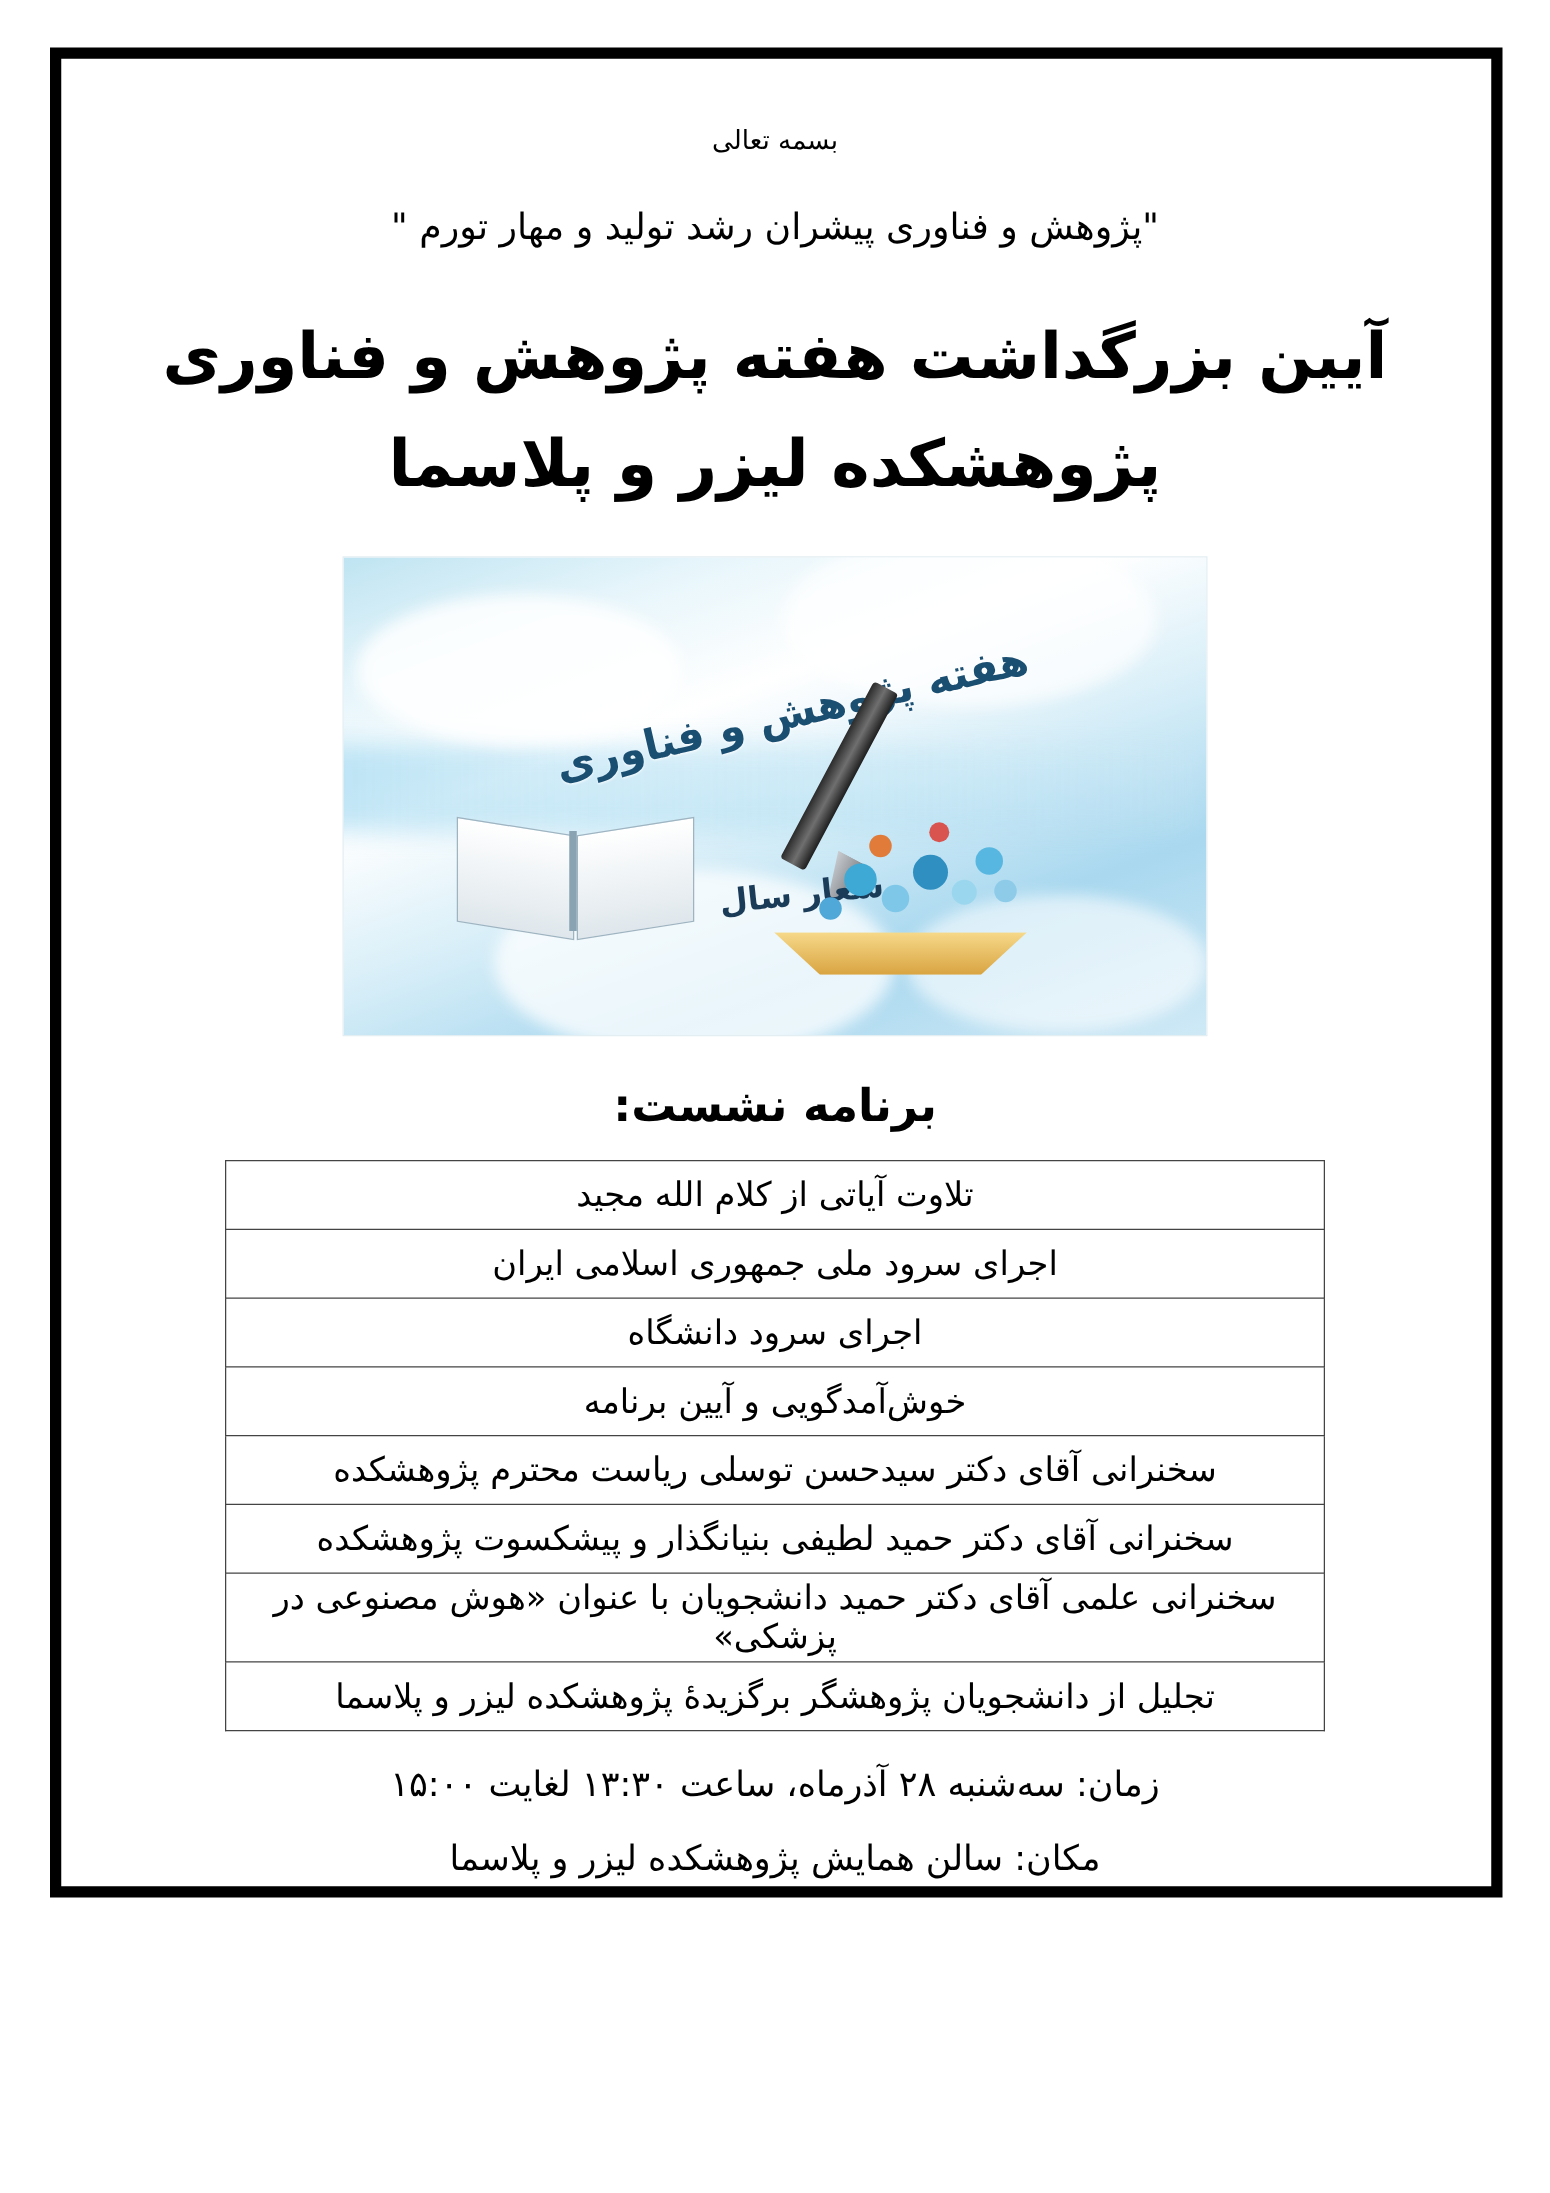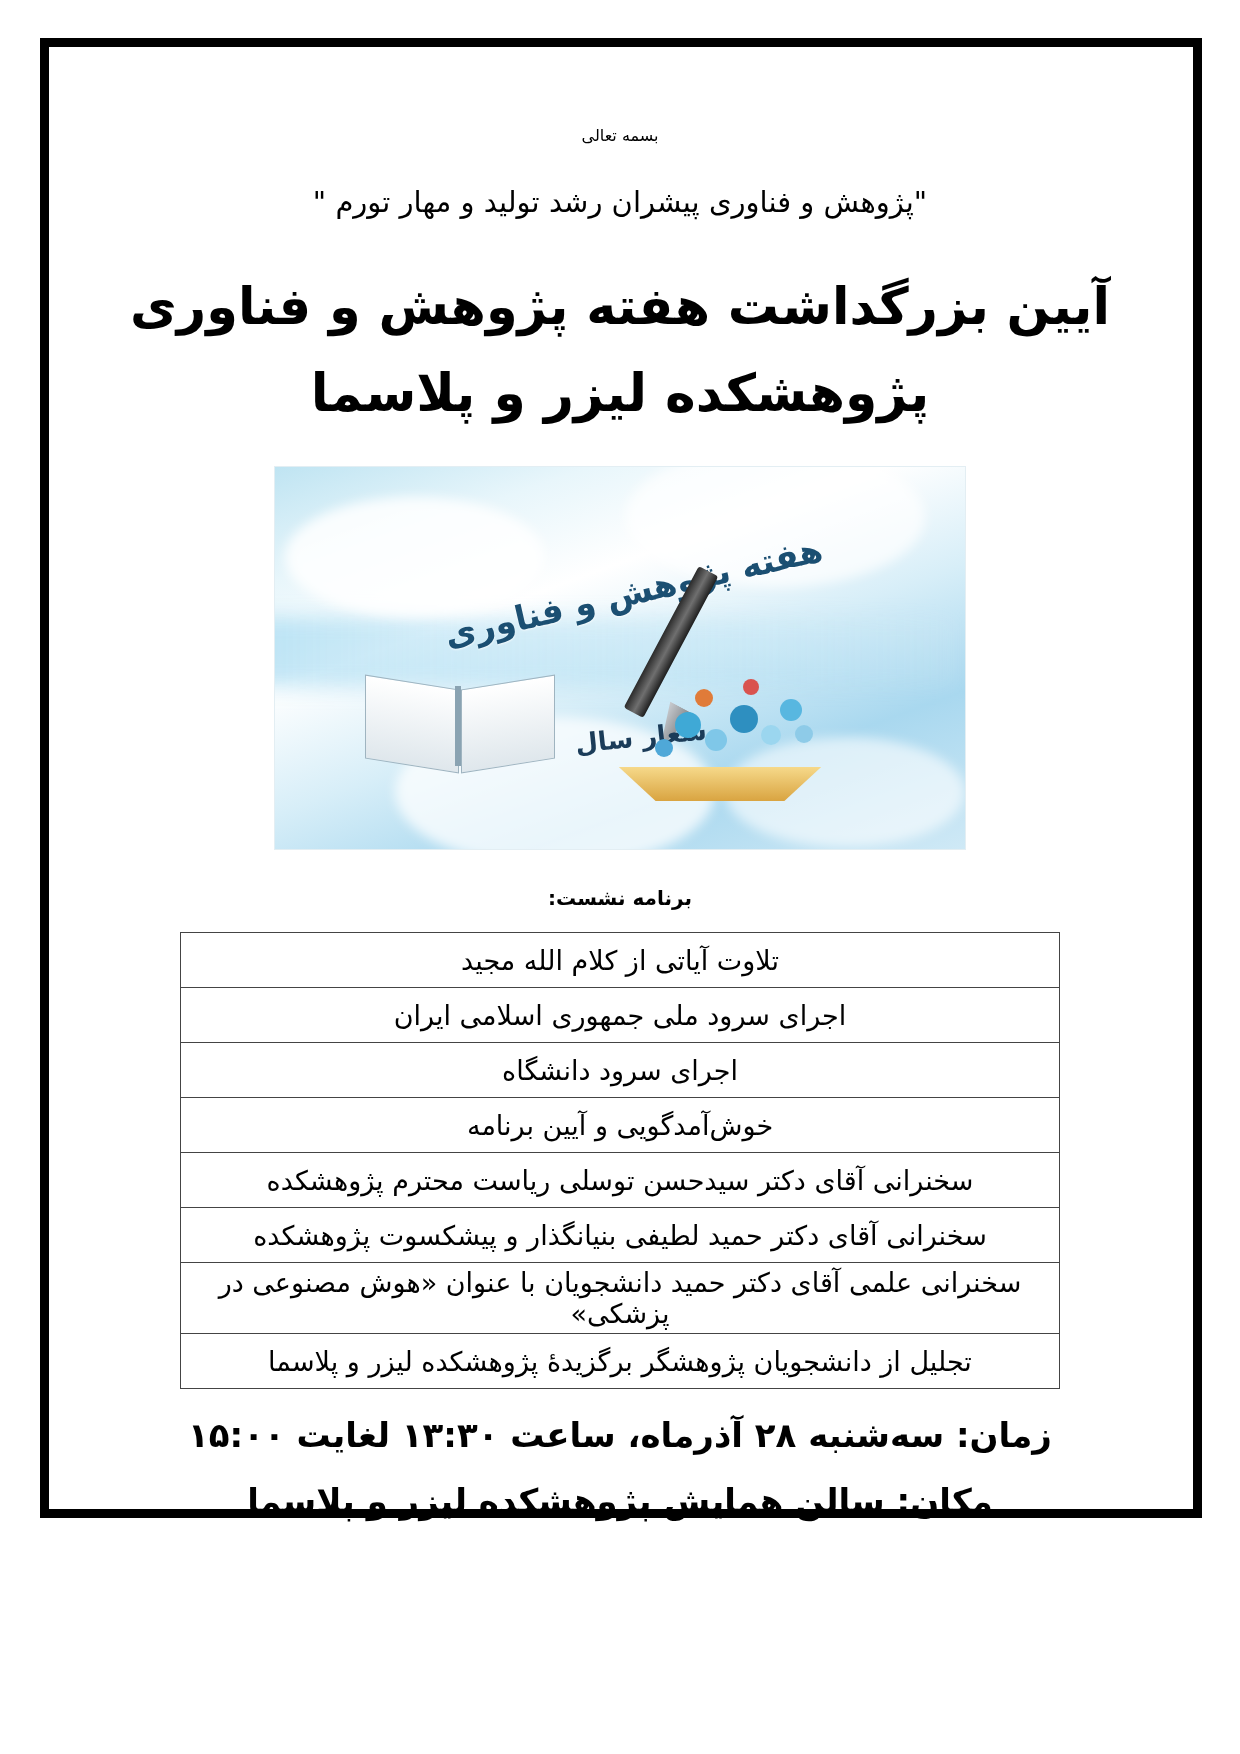--- a/index.html
+++ b/index.html
@@ -32,23 +32,23 @@
     position: absolute;
     left: 70px;
     top: 60px;
     width: 1100px;
     height: 1600px;
     box-sizing: border-box;
     text-align: center;
   }
 
   .bismillah {
-    font-size: 16px;
+    font-size: 21px;
     font-weight: normal;
-    margin-top: 66px;
+    margin-top: 40px;
     letter-spacing: 0;
   }
 
   .slogan {
     font-size: 29px;
     margin-top: 40px;
     font-weight: normal;
     direction: rtl;
   }
 
@@ -166,21 +166,21 @@
     position: absolute;
     left: 300px; top: 255px;
     font-size: 26px;
     color: #1b3c59;
     font-weight: bold;
     transform: rotate(-6deg);
   }
 
   
   .program-heading {
-    font-size: 20px;
+    font-size: 36px;
     font-weight: bold;
     margin-top: 36px;
     margin-bottom: 22px;
   }
 
   table.program {
     border-collapse: collapse;
     width: 880px;
     margin: 0 auto;
     table-layout: fixed;
@@ -188,22 +188,22 @@
   table.program td {
     border: 1px solid #444444;
     height: 46px;
     font-size: 27px;
     text-align: center;
     padding: 4px 10px;
     direction: rtl;
   }
 
   .footer-line {
-    font-size: 34px;
-    font-weight: bold;
+    font-size: 28px;
+    font-weight: normal;
     margin-top: 26px;
     direction: rtl;
   }
   .footer-line.second { }
 </style>
 </head>
 <body>
 
 <div class="page-frame"></div>
 

